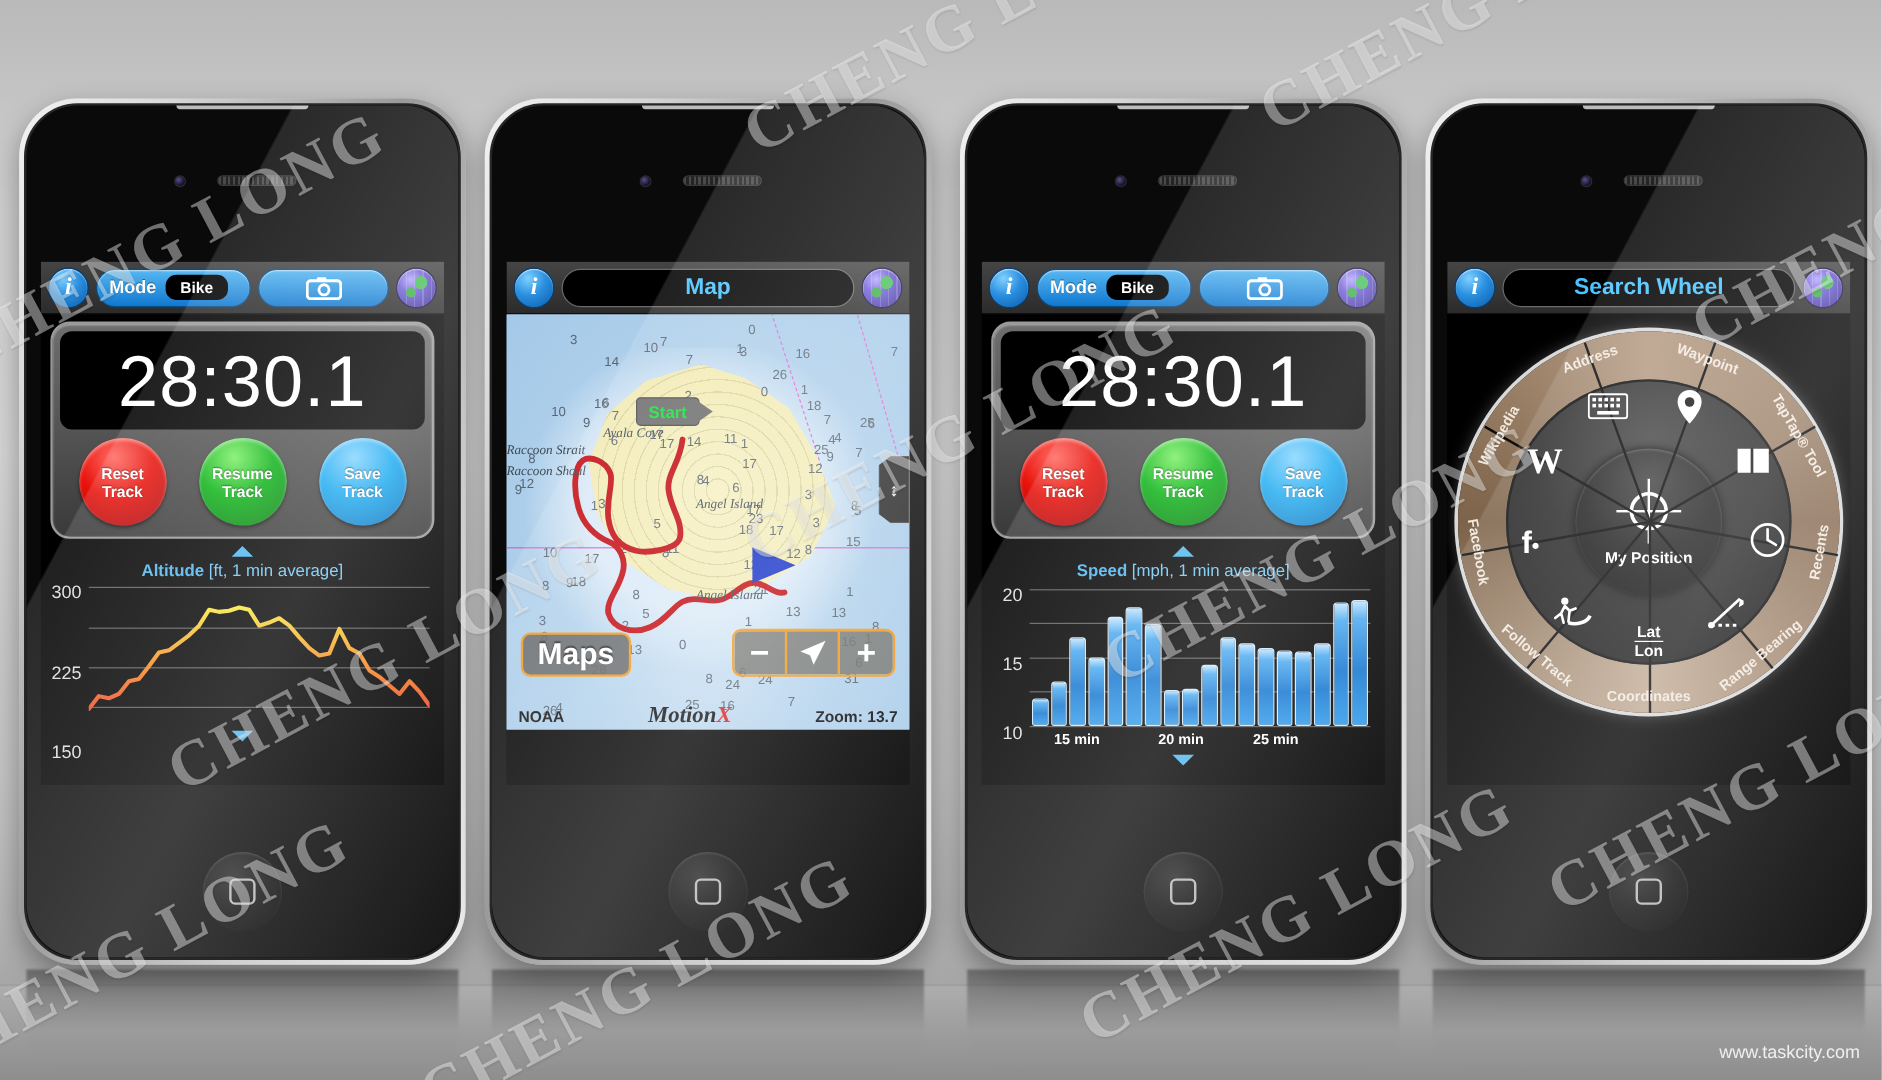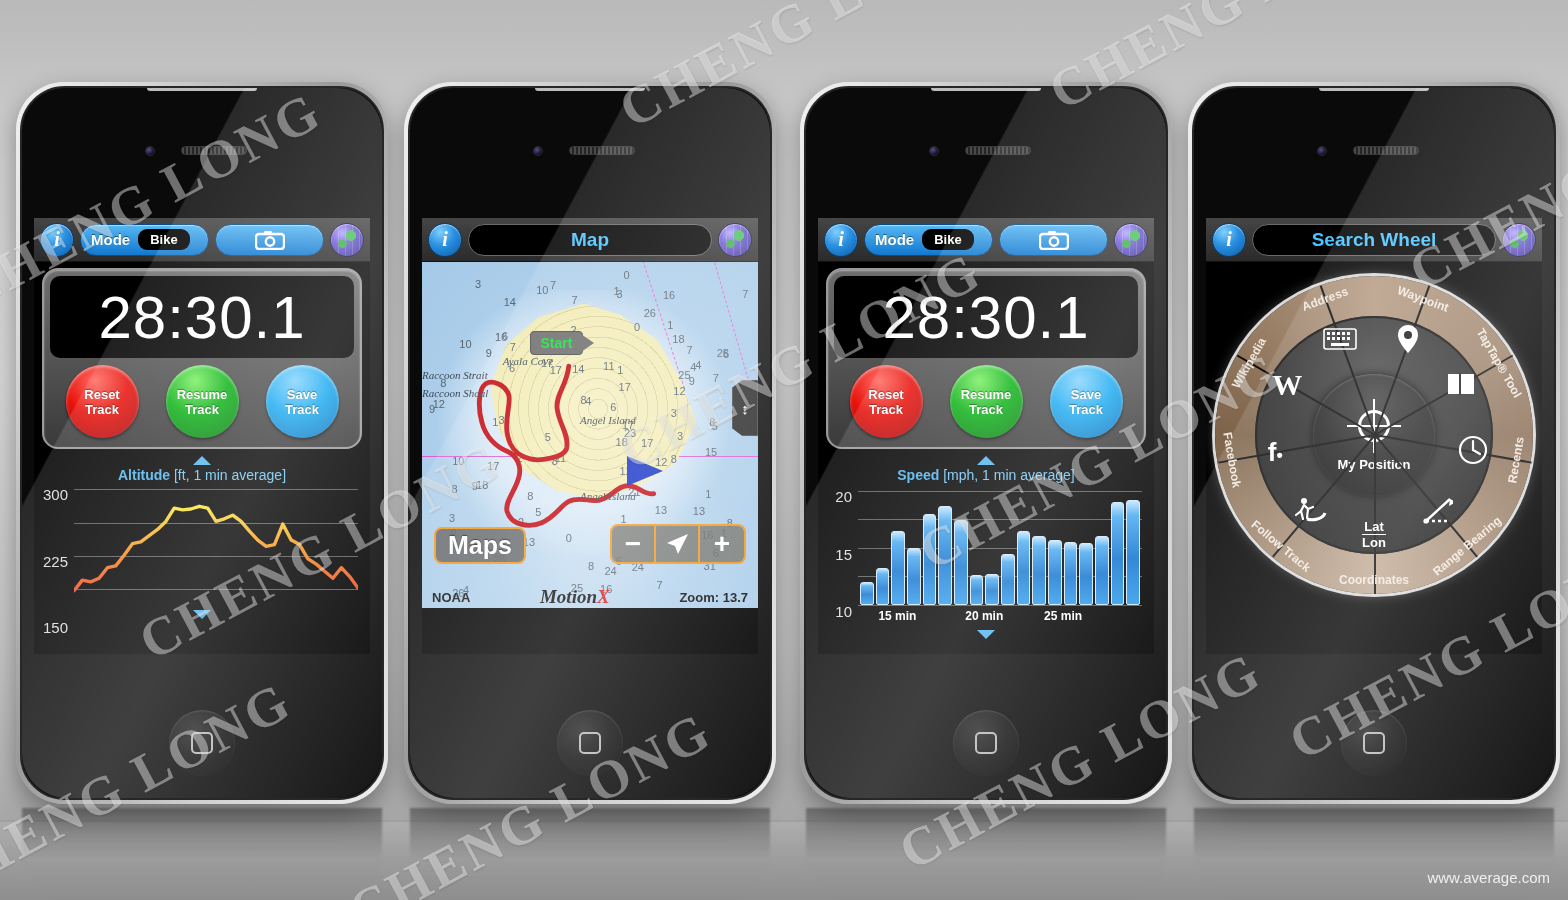--- a/index.html
+++ b/index.html
@@ -782,13 +782,13 @@
 <div class="wm" style="left:1390px; top:150px;">CHENG LONG</div>
 <div class="wm" style="left:-60px;  top:170px;">CHENG LONG</div>
 <div class="wm" style="left:120px;  top:520px;">CHENG LONG</div>
 <div class="wm" style="left:600px;  top:330px;">CHENG LONG</div>
 <div class="wm" style="left:900px;  top:430px;">CHENG LONG</div>
 <div class="wm" style="left:1270px; top:620px;">CHENG LONG</div>
 <div class="wm" style="left:330px;  top:790px;">CHENG LONG</div>
 <div class="wm" style="left:880px;  top:730px;">CHENG LONG</div>
 <div class="wm" style="left:-90px;  top:760px;">CHENG LONG</div>
 
-<div class="site">www.average.com</div>
+<div class="site">www.taskcity.com</div>
 
 </body></html>

